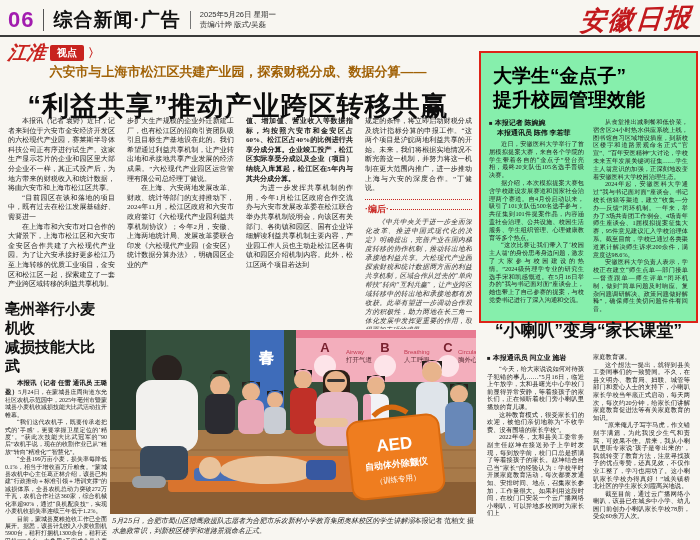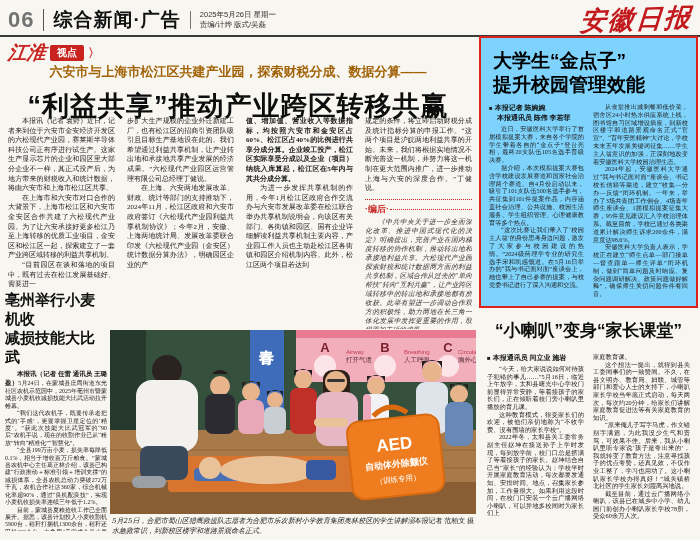--- a/index.html
+++ b/index.html
@@ -1,20 +1,20 @@
 <!DOCTYPE html>
 <html><head>
 <meta charset="utf-8">
 <style>
   html,body{margin:0;padding:0;background:#dddad4;}
   .page{position:relative;width:700px;height:540px;background:#f8f6f1;overflow:hidden;
         font-family:"Liberation Serif",serif;color:#222;}
   
   .mast{position:absolute;left:8px;top:7px;display:flex;align-items:center;gap:9px;}
-  .mast .pgno{font:700 22px "Liberation Sans",sans-serif;color:#737373;letter-spacing:1px;}
+  .mast .pgno{font:700 22px "Liberation Sans",sans-serif;color:#a21caf;letter-spacing:1px;}
   .vbar{width:1px;height:22px;background:#555;}
   .vbar2{width:1px;height:18px;background:#777;}
   .mast .section{font:700 19px "Liberation Sans",sans-serif;color:#111;letter-spacing:1px;}
   .dateblock{font:400 7.5px/10px "Liberation Sans",sans-serif;color:#333;}
   .logo{position:absolute;right:8px;top:2px;font-family:"DejaVu Serif",serif;font-style:italic;
         font-weight:700;font-size:26px;color:#c2191d;transform:skewX(-6deg) rotate(-2deg);
         letter-spacing:2px;white-space:nowrap;}
   .mastrule{position:absolute;left:0;top:35px;width:700px;height:1.5px;background:#3b3b3b;}
   
   .brand{position:absolute;left:8px;top:40px;display:flex;align-items:center;gap:4px;}
@@ -34,33 +34,33 @@
   .col p{margin:0;font-size:7px;line-height:9.6px;text-align:justify;text-indent:14px;color:#222;}
   .lead{font-weight:400;}
   
   .bianhou{margin-top:5px;border-top:1.5px dotted #c8231f;padding-top:2px;}
   .bh-head{display:flex;align-items:center;gap:1px;margin:1px 0 2px;}
   .bh-label{color:#c8231f;font:700 9px "Liberation Sans",sans-serif;white-space:nowrap;}
   .bh-dots{flex:1;border-top:1.5px dotted #c8231f;}
   .bianhou p{font-family:"DejaVu Serif",serif;font-style:italic;font-size:6.8px;
              line-height:9px;text-indent:13px;color:#333;}
   
-  .wheat{position:absolute;left:5px;top:290px;width:102px;height:241px;overflow:hidden;}
+  .wheat{position:absolute;left:5px;top:299px;width:102px;height:241px;overflow:hidden;}
   .wheat h2{margin:0 0 4px;font:800 15px/19px "Liberation Sans",sans-serif;color:#101010;}
   .wheat .byl{font:700 6.5px "Liberation Serif",serif;margin:2px 0 3px;color:#111;}
   .wheat p{margin:0;font-size:6px;line-height:7.4px;text-align:justify;text-indent:12px;color:#222;}
   
   .photo{position:absolute;left:110px;top:330px;width:366px;height:184px;margin:0;
          background:#3c5747;overflow:hidden;}
   .caption{position:absolute;left:112px;top:517px;width:362px;margin:0;
            font:italic 7px/9.5px "DejaVu Serif",serif;color:#222;text-align:justify;}
   .caption .credit{float:right;font-weight:400;font-style:normal;font-family:"Liberation Serif",serif;}
   
-  .campus{position:absolute;left:479px;top:36px;width:219px;height:272px;
-          border:2.5px solid #dd2318;box-sizing:border-box;background:#7dd3fc;}
+  .campus{position:absolute;left:479px;top:51px;width:219px;height:272px;
+          border:2.5px solid #dd2318;box-sizing:border-box;background:#86efac;}
   .campus h2{margin:11px 0 0 12px;font:800 19px/24px "Liberation Sans",sans-serif;color:#000;}
   .boxcols{display:flex;gap:9px;padding:6px 8px 0;}
   .boxcol{width:97px;overflow:hidden;}
   .campus .boxcol{height:196px;}
   .boxcol p{margin:0;font-size:6.2px;line-height:7.8px;text-align:justify;text-indent:12px;color:#222;}
   .byline{font:700 7px/10px "Liberation Serif",serif;color:#111;margin-bottom:2px;}
   .byline .sq{color:#222;font-size:6px;margin-right:2px;}
   .byline .ind{margin-left:8px;}
   
   .speaker{position:absolute;left:479px;top:317px;width:219px;height:223px;overflow:hidden;}
@@ -93,22 +93,22 @@
     <span class="badge">视点</span>
     <span class="chev">〉</span>
   </div>
 
   <div class="kicker">六安市与上海市松江区共建产业园，探索财税分成、数据分算——</div>
   <h1 class="headline">“利益共享”推动产业跨区转移共赢</h1>
 
   <div class="maincols">
     <div class="col c1">
       <p><b class="lead">本报讯（记者 袁野）</b><span>近日，记者来到位于六安市金安经济开发区的六松现代产业园，赛莱斯半导体科技公司正有序进行试生产。这家生产显示芯片的企业和园区里大部分企业不一样，其正式投产后，为地方带来的财税收入和统计数据，将由六安市和上海市松江区共享。</span></p>
+      <p>“目前园区在谈和落地的项目中，既有过去在松江发展基础好、需要进一</p>
       <p>在上海市和六安市对口合作的大背景下，上海市松江区和六安市金安区合作共建了六松现代产业园。为了让六安承接好更多松江乃至上海转移的优质工业项目，金安区和松江区一起，探索建立了一套产业跨区域转移的利益共享机制。</p>
-      <p>“目前园区在谈和落地的项目中，既有过去在松江发展基础好、需要进一</p>
     </div>
     <div class="col c2">
       <p style="text-indent:0;">步扩大生产规模的企业外迁新建工厂，也有松江区的招商引资团队吸引且目标生产基地设在此的。我们希望通过利益共享机制，让产业转出地和承接地共享产业发展的经济成果。”六松现代产业园区运营管理有限公司总经理丁健说。</p>
       <p>在上海、六安两地发展改革、财政、统计等部门的支持推动下，2024年11月，松江区政府和六安市政府签订《六松现代产业园利益共享机制协议》；今年2月，安徽、上海两地统计局、发展改革委联合印发《六松现代产业园（金安区）统计数据分算办法》，明确园区企业的产</p>
     </div>
     <div class="col c3">
       <p style="text-indent:0;font-weight:bold;">值、增加值、营业收入等数据指标，均按照六安市和金安区占60%、松江区占40%的比例进行共享分成分算。企业竣工投产，松江区实际享受分成以及企业（项目）纳统入库算起，松江区在5年内与其共分成分算。</p>
       <p>为进一步发挥共享机制的作用，今年1月松江区政府合作交流办与六安市发展改革委在松江联合举办共享机制说明会，向该区有关部门、各街镇和园区、国有企业详细解读利益共享机制主要内容，产业园工作人员也主动赴松江区各街镇和园区介绍机制内容。此外，松江区两个项目若达到</p>
     </div>
     <div class="col c4">

